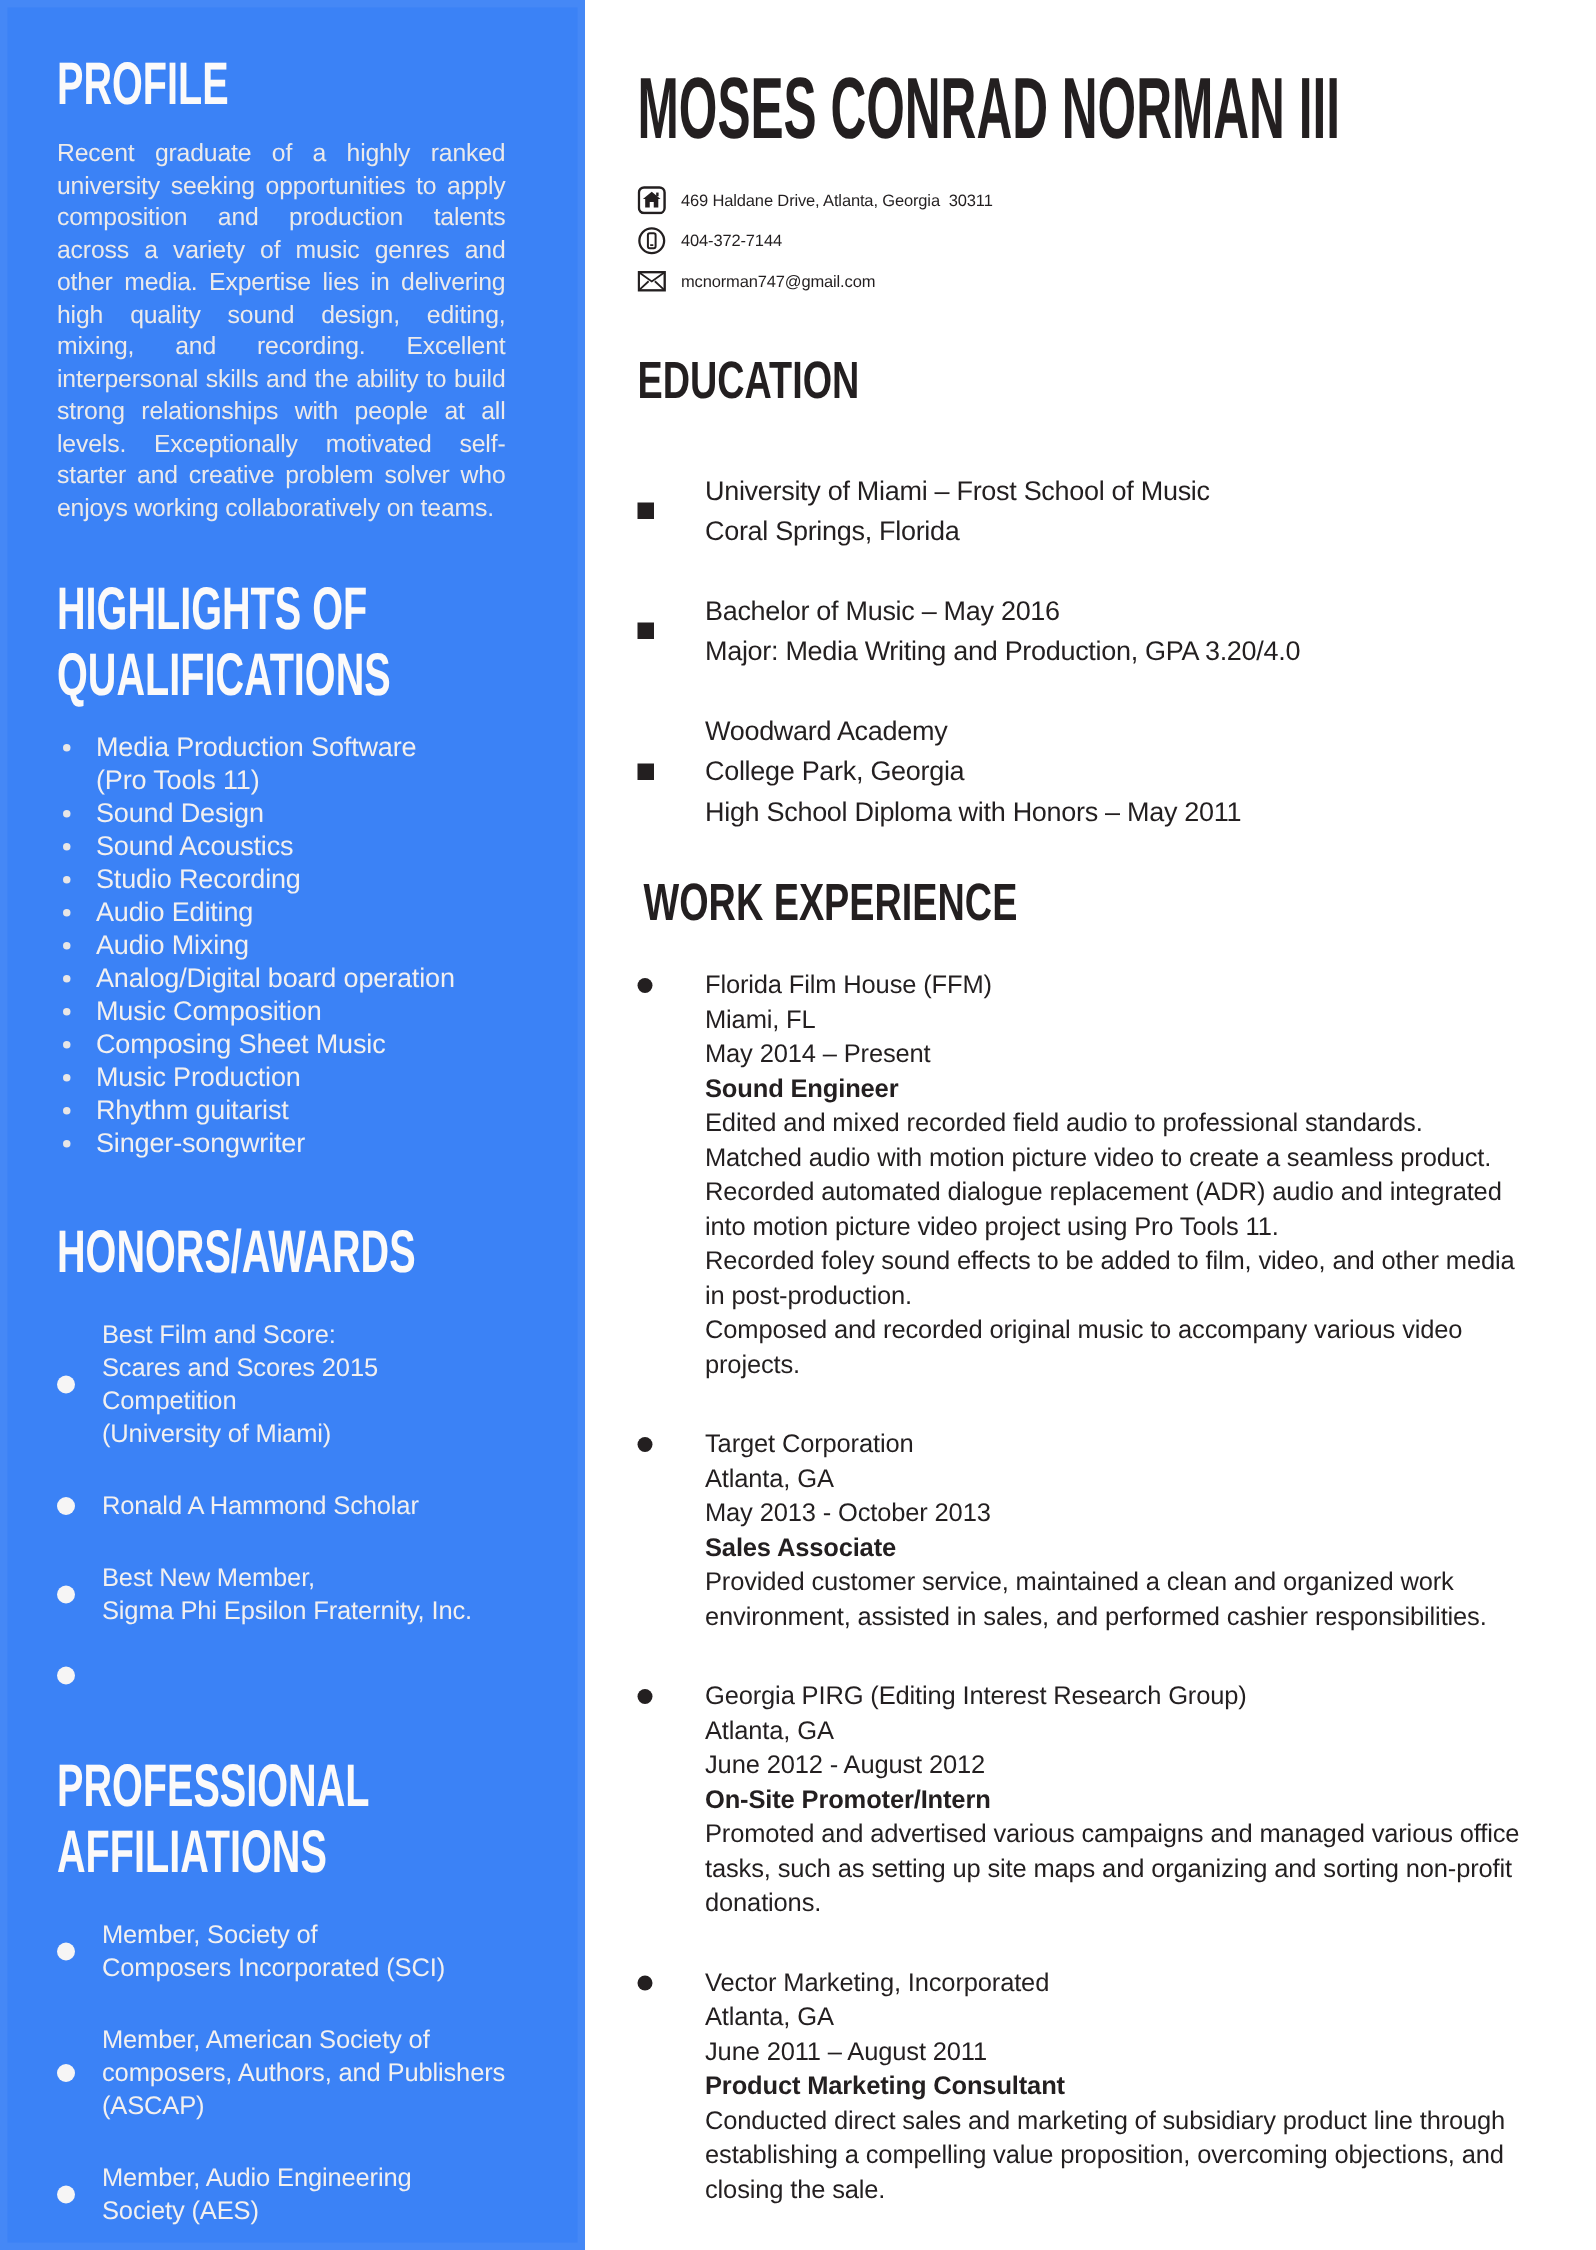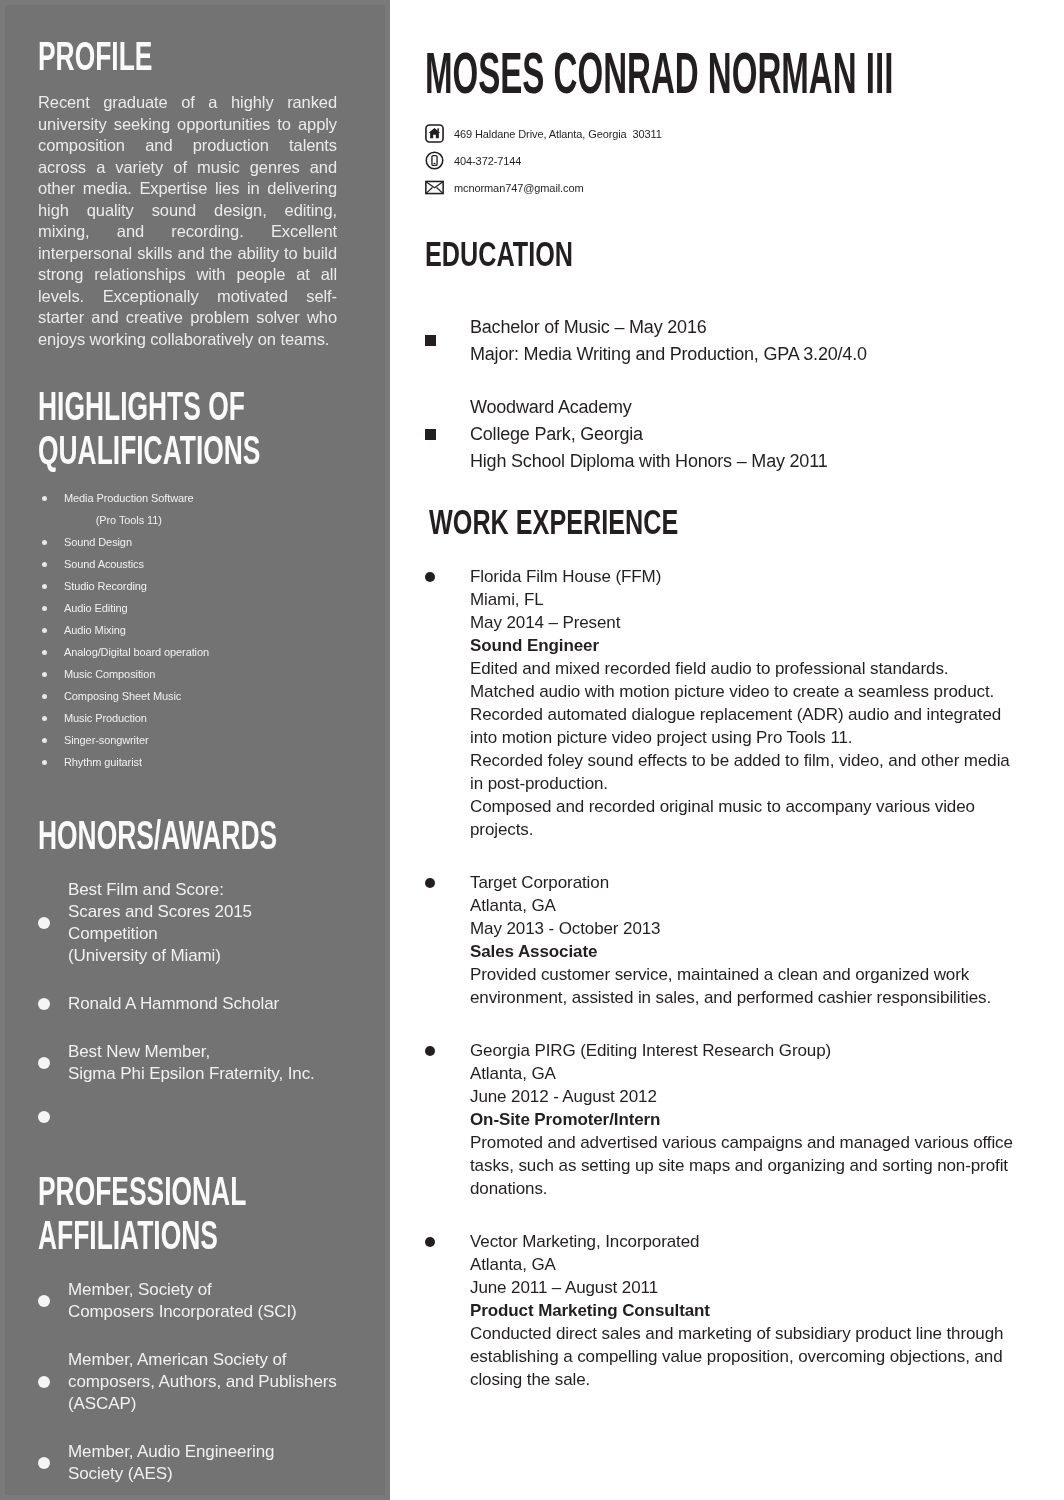--- a/index.html
+++ b/index.html
@@ -6,42 +6,42 @@
   * { box-sizing:border-box; }
   .page {
     position:relative; width:1064px; height:1500px; margin:0 auto;
     background:#ffffff; overflow:hidden;
     font-family:"Liberation Sans","DejaVu Sans",sans-serif;
     color:#231f20;
   }
   
   .sidebar {
     position:absolute; left:0; top:0; width:390px; height:1500px;
-    background:#737373; color:#f2f0f0;
+    background:#3b82f6; color:#f2f0f0;
     padding:34px 53px 30px 38px;
     box-shadow: inset 0 0 0 5px rgba(255,255,255,0.05);
   }
   .side-h {
     margin:0 0 14px 0; font-weight:700; font-size:40px; line-height:1.1;
     color:#fbfafa;
   }
   .squeeze { display:inline-block; transform-origin:0 50%; white-space:pre-line; }
   .side-h .squeeze { transform:scaleX(0.66); }
   .profile-body {
     margin:6px 0 34px 0; font-size:16.5px; line-height:21.5px;
     text-align:justify; letter-spacing:-0.1px; color:#eceaea;
   }
   ul { list-style:none; margin:0; padding:0; }
   .qual-list { margin:16px 0 40px 0; }
   .qual-item { display:flex; align-items:flex-start; margin:0 0 0.5px 0; }
   .dot-sm {
     flex:0 0 auto; width:5px; height:5px; border-radius:50%;
     background:#e8e6e6; margin:8px 17px 0 4px;
   }
-  .qual-text { font-size:11px; line-height:21.5px; white-space:pre-line; letter-spacing:-0.1px;text-align:center; }
+  .qual-text { font-size:18px; line-height:21.5px; white-space:pre-line; letter-spacing:-0.1px; }
   .side-list { margin:22px 0 46px 0; }
   .side-item { display:flex; align-items:center; margin:0 0 26px 0; }
   .dot-lg {
     flex:0 0 auto; width:12px; height:12px; border-radius:50%;
     background:#f6f5f5; margin:0 18px 0 0;
   }
   .side-item-text { font-size:17px; line-height:22px; white-space:pre-line; letter-spacing:-0.1px; }
   
   .main {
     position:absolute; left:390px; top:0; width:674px; height:1500px;
@@ -127,25 +127,25 @@
         <li class="qual-item">
             <span class="dot-sm"></span>
             <span class="qual-text">Composing Sheet Music</span>
           </li>
         <li class="qual-item">
             <span class="dot-sm"></span>
             <span class="qual-text">Music Production</span>
           </li>
         <li class="qual-item">
             <span class="dot-sm"></span>
+            <span class="qual-text">Rhythm guitarist</span>
+          </li>
+        <li class="qual-item">
+            <span class="dot-sm"></span>
             <span class="qual-text">Singer-songwriter</span>
-          </li>
-        <li class="qual-item">
-            <span class="dot-sm"></span>
-            <span class="qual-text">Rhythm guitarist</span>
           </li>
       </ul>
     </section>
 
     <section>
       <h2 class="side-h"><span class="squeeze">HONORS/AWARDS</span></h2>
       <ul class="side-list">
         <li class="side-item">
             <span class="dot-lg"></span>
             <span class="side-item-text">Best Film and Score:
@@ -224,20 +224,25 @@
               <path d="M1.6 2 L11 8.7 L20.4 2 M1.6 15 L8.6 8.5 M20.4 15 L13.4 8.5" fill="none" stroke="currentColor" stroke-width="1.4"></path>
             </svg>
         </span>
         <span class="contact-text">mcnorman747@gmail.com</span>
       </div>
     </div>
 
     <h2 class="main-h edu-h"><span class="squeeze">EDUCATION</span></h2>
 
     <ul class="edu-list">
+      <li class="edu-item">
+          <span class="sq"></span>
+          <div class="edu-text">University of Miami – Frost School of Music
+Coral Springs, Florida</div>
+        </li>
       <li class="edu-item">
           <span class="sq"></span>
           <div class="edu-text">Bachelor of Music – May 2016
 Major: Media Writing and Production, GPA 3.20/4.0</div>
         </li>
       <li class="edu-item">
           <span class="sq"></span>
           <div class="edu-text">Woodward Academy
 College Park, Georgia
 High School Diploma with Honors – May 2011</div>

